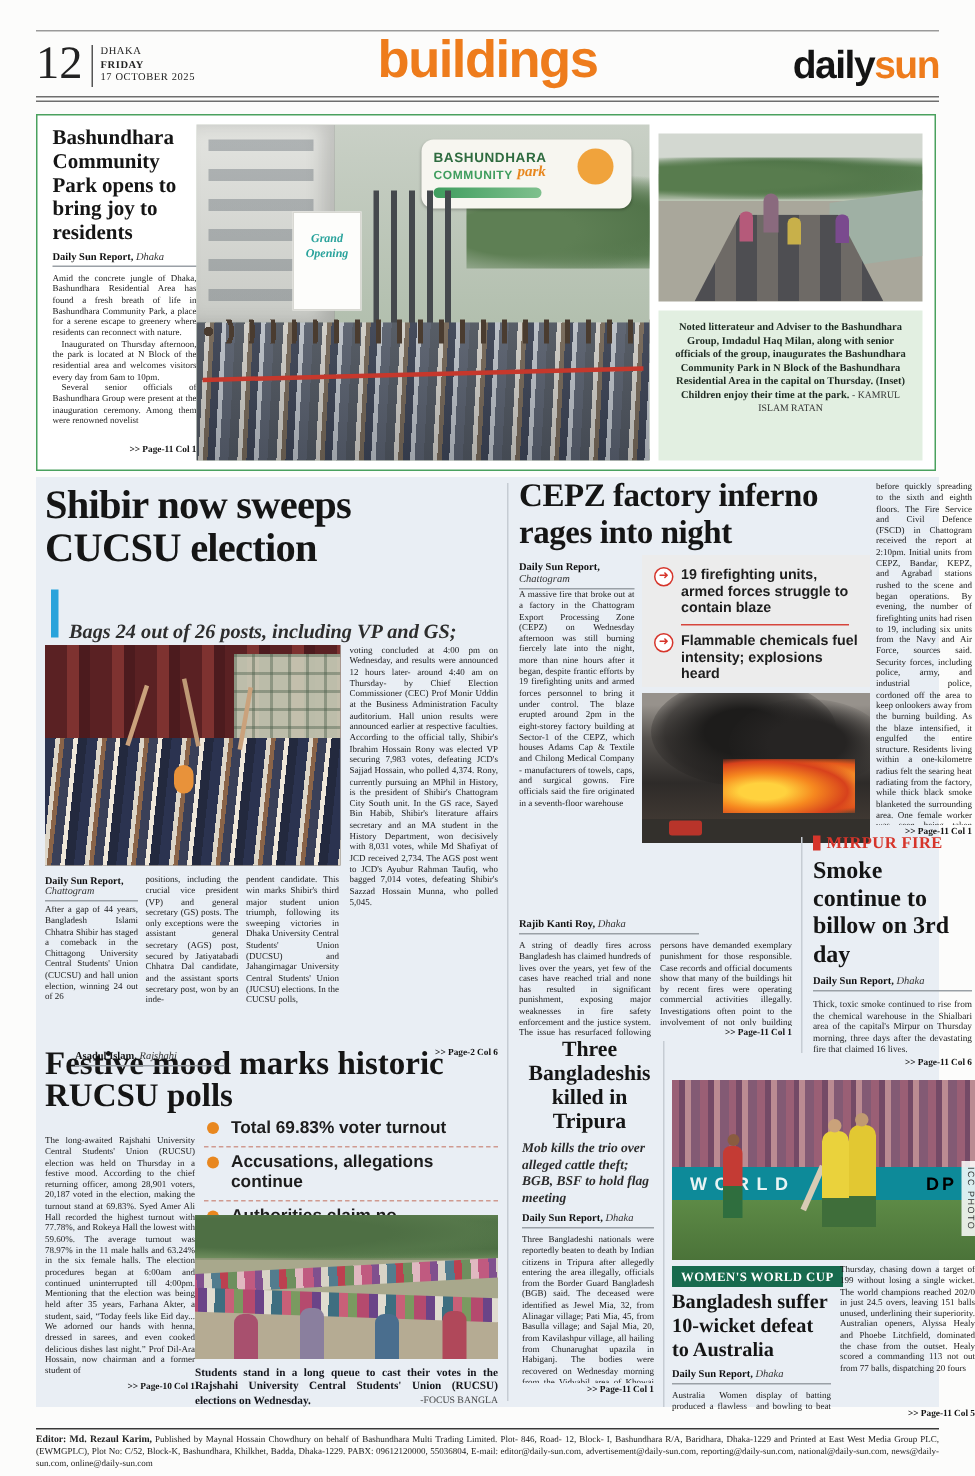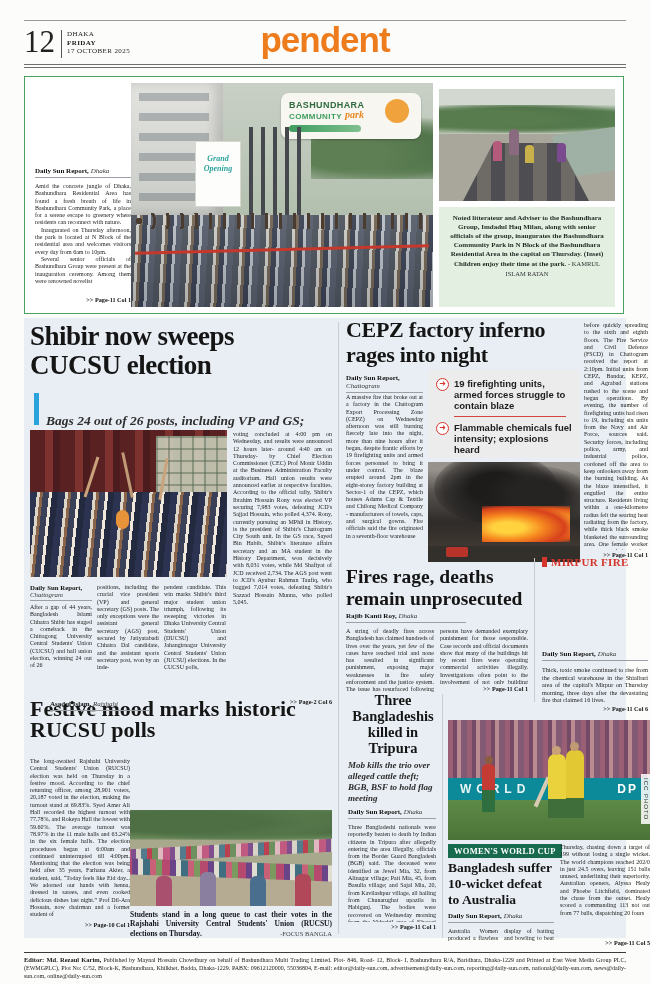--- a/index.html
+++ b/index.html
@@ -32,24 +32,28 @@
 <div class="page">
 
   <div class="a" style="left:24px;top:20px;width:602px;border-top:1px solid #9a9a9a;"></div>
   <div class="a" style="left:24px;top:26px;font:400 31px/32px 'Liberation Serif',serif;color:#222;">12</div>
   <div class="a" style="left:61px;top:30px;width:1px;height:28px;background:#555;"></div>
   <div class="a" style="left:67px;top:30px;font-size:7px;line-height:8.6px;color:#222;letter-spacing:.4px;">
     <div>DHAKA</div>
     <div style="font-weight:bold;">FRIDAY</div>
     <div>17 OCTOBER 2025</div>
   </div>
-  <div class="a" style="left:175px;top:22px;width:300px;text-align:center;font:bold 35px/36px 'Liberation Sans',sans-serif;color:#ee7c1c;letter-spacing:-1px;">pendent</div>
+  <div class="a" style="left:175px;top:22px;width:300px;text-align:center;font:bold 35px/36px 'Liberation Sans',sans-serif;color:#ee7c1c;letter-spacing:-1px;">buildings</div>
+  <div class="a" style="left:496px;top:30px;width:130px;text-align:right;font:bold 26px/27px 'Liberation Sans',sans-serif;letter-spacing:-1px;">
+    <span style="color:#141414;">daily</span><span style="color:#ee7c1c;">sun</span>
+  </div>
   <div class="a" style="left:24px;top:64px;width:602px;height:4px;border-top:1.5px solid #6e6e6e;border-bottom:1.5px solid #6e6e6e;"></div>
 
   <div class="a" style="left:24px;top:76px;width:600px;height:238px;background:#fff;border:1.5px solid #4aa15e;">
+    <div class="a hl" style="left:10px;top:8px;width:96px;font-size:14px;line-height:15.8px;">Bashundhara Community Park opens to bring joy to residents</div>
     <div class="a byline" style="left:10px;top:90px;width:96px;">
       <b>Daily Sun Report,</b> <i>Dhaka</i>
     </div>
     <div class="a j" style="left:10px;top:106px;width:96px;height:110px;">
       <p>Amid the concrete jungle of Dhaka, Bashundhara Residential Area has found a fresh breath of life in Bashundhara Community Park, a place for a serene escape to greenery where residents can reconnect with nature.</p>
       <p>Inaugurated on Thursday afternoon, the park is located at N Block of the residential area and welcomes visitors every day from 6am to 10pm.</p>
       <p>Several senior officials of Bashundhara Group were present at the inauguration ceremony. Among them were renowned novelist</p>
     </div>
     <div class="a jump" style="left:10px;top:218px;width:96px;">&gt;&gt; Page-11 Col 1</div>
 
@@ -144,83 +148,97 @@
     <div style="left:54px;top:44px;width:88px;height:36px;background:radial-gradient(ellipse at 30% 60%,#ffd23e 0 18%,#f6881f 40%,#d7411c 65%,transparent 80%),radial-gradient(ellipse at 75% 50%,#ffae2e 0 25%,#e4571c 60%,transparent 82%);"></div>
     <div style="left:0;bottom:0;width:100%;height:16px;background:#33302c;"></div>
     <div style="left:18px;bottom:5px;width:22px;height:10px;background:#b8342a;border-radius:2px;"></div>
   </div>
 
   <div class="a" style="left:584px;top:322px;width:64px;">
     <div class="j" style="height:228px;">before quickly spreading to the sixth and eighth floors. The Fire Service and Civil Defence (FSCD) in Chattogram received the report at 2:10pm. Initial units from CEPZ, Bandar, KEPZ, and Agrabad stations rushed to the scene and began operations. By evening, the number of firefighting units had risen to 19, including six units from the Navy and Air Force, sources said. Security forces, including police, army, and industrial police, cordoned off the area to keep onlookers away from the burning building. As the blaze intensified, it engulfed the entire structure. Residents living within a one-kilometre radius felt the searing heat radiating from the factory, while thick black smoke blanketed the surrounding area. One female worker was seen being taken away in an emergency vehicle after reportedly suffering from smoke inhalation.</div>
     <div class="jump">&gt;&gt; Page-11 Col 1</div>
   </div>
 
-  <div class="a hl" style="left:346px;top:566px;width:190px;font-size:19.5px;line-height:21.5px;font-weight:bold;">Fires rage, deaths remain unprosecuted</div>
   <div class="a byline" style="left:346px;top:612px;width:120px;">
     <b>Rajib Kanti Roy,</b> <i>Dhaka</i>
   </div>
   <div class="a j" style="left:346px;top:628px;width:88px;height:64px;">A string of deadly fires across Bangladesh has claimed hundreds of lives over the years, yet few of the cases have reached trial and none has resulted in significant punishment, exposing major weaknesses in fire safety enforcement and the justice system. The issue has resurfaced following last week's blaze in the capital's Mirpur area, which killed at least 16 people. Families of the victims and missing</div>
   <div class="a" style="left:440px;top:628px;width:88px;">
     <div class="j" style="height:56px;">persons have demanded exemplary punishment for those responsible. Case records and official documents show that many of the buildings hit by recent fires were operating commercial activities illegally. Investigations often point to the involvement of not only building owners but also agencies responsible for oversight and approval, including Rajdhani Unnayan Katripakkha (RAJUK), developers and other authorities.</div>
     <div class="jump">&gt;&gt; Page-11 Col 1</div>
   </div>
 
   <div class="vdiv" style="left:534px;top:558px;height:144px;"></div>
   <div class="a" style="left:542px;top:556px;display:flex;align-items:center;gap:4px;">
     <span style="display:inline-block;width:5px;height:10px;background:#d6352b;"></span>
     <span style="font:bold 11px/12px 'Liberation Serif',serif;color:#d6352b;letter-spacing:.3px;">MIRPUR FIRE</span>
   </div>
+  <div class="a hl" style="left:542px;top:572px;width:106px;font-size:16px;line-height:18.5px;">Smoke continue to billow on 3rd day</div>
   <div class="a byline" style="left:542px;top:650px;width:106px;">
     <b>Daily Sun Report,</b> <i>Dhaka</i>
   </div>
   <div class="a" style="left:542px;top:666px;width:106px;">
     <div class="j" style="height:38px;font-size:6.2px;line-height:7.5px;">Thick, toxic smoke continued to rise from the chemical warehouse in the Shialbari area of the capital's Mirpur on Thursday morning, three days after the devastating fire that claimed 16 lives.</div>
     <div class="jump">&gt;&gt; Page-11 Col 6</div>
   </div>
 
   <div class="a hl" style="left:30px;top:698px;width:302px;text-align:left;font-size:22px;line-height:21px;">Festive mood marks historic RUCSU polls</div>
   <div class="a byline" style="left:30px;top:700px;width:100px;margin-left:20px;">
     <b>Asadul Islam,</b> <i>Rajshahi</i>
   </div>
   <div class="a" style="left:30px;top:758px;width:100px;">
     <div class="j" style="height:162px;">The long-awaited Rajshahi University Central Students' Union (RUCSU) election was held on Thursday in a festive mood. According to the chief returning officer, among 28,901 voters, 20,187 voted in the election, making the turnout stand at 69.83%. Syed Amer Ali Hall recorded the highest turnout with 77.78%, and Rokeya Hall the lowest with 59.60%. The average turnout was 78.97% in the 11 male halls and 63.24% in the six female halls. The election procedures began at 6:00am and continued uninterrupted till 4:00pm. Mentioning that the election was being held after 35 years, Farhana Akter, a student, said, “Today feels like Eid day... We adorned our hands with henna, dressed in sarees, and even cooked delicious dishes last night.” Prof Dil-Ara Hossain, now chairman and a former student of</div>
     <div class="jump">&gt;&gt; Page-10 Col 1</div>
   </div>
 
+  <div class="a" style="left:136px;top:742px;width:196px;">
+    <div class="obul">
+      <span class="odot"></span>
+      <span class="oblb">Total 69.83% voter turnout</span>
+    </div>
+    <div class="obul">
+      <span class="odot"></span>
+      <span class="oblb">Accusations, allegations continue</span>
+    </div>
+    <div class="obul">
+      <span class="odot"></span>
+      <span class="oblb">Authorities claim no irregularities</span>
+    </div>
+  </div>
 
   <div class="ph" style="left:130px;top:810px;width:202px;height:96px;background:linear-gradient(180deg,#7c9a68 0 30%,#a8a88c 30% 60%,#b5ab93 60%);">
     <div style="left:0;top:0;width:100%;height:30px;background:radial-gradient(ellipse at 20% 40%,#4e6f44 40%,transparent 80%),radial-gradient(ellipse at 55% 35%,#5a7c4e 45%,transparent 85%),radial-gradient(ellipse at 85% 45%,#46683e 40%,transparent 80%);"></div>
     <div style="left:-6px;top:34px;width:215px;height:13px;border-radius:7px;transform:rotate(-3deg);background:repeating-linear-gradient(90deg,#c05a80 0 7px,#80508e 7px 12px,#d8d3c6 12px 17px,#527c8e 17px 23px,#bc4050 23px 28px,#6e8f5e 28px 34px,#e0b8c0 34px 39px);"></div>
     <div style="left:-6px;top:52px;width:215px;height:16px;border-radius:8px;transform:rotate(2deg);background:repeating-linear-gradient(90deg,#b54a6e 0 8px,#6a4488 8px 14px,#e0dcd0 14px 19px,#3e6e80 19px 26px,#c86078 26px 32px,#7a9a60 32px 38px);"></div>
     <div style="left:26px;bottom:0;width:16px;height:30px;border-radius:6px 6px 0 0;background:#a8506e;"></div>
     <div style="left:70px;bottom:0;width:16px;height:34px;border-radius:6px 6px 0 0;background:#8a7f9e;"></div>
     <div style="left:120px;bottom:0;width:16px;height:30px;border-radius:6px 6px 0 0;background:#4a6e8e;"></div>
     <div style="left:165px;bottom:0;width:16px;height:32px;border-radius:6px 6px 0 0;background:#b0485a;"></div>
   </div>
   <div class="a" style="left:130px;top:910px;width:202px;font-weight:bold;font-size:7.5px;line-height:9.3px;text-align:justify;color:#15161c;">
-    <span>Students stand in a long queue to cast their votes in the Rajshahi University Central Students' Union (RUCSU) elections on Thursday.</span>
+    <span>Students stand in a long queue to cast their votes in the Rajshahi University Central Students' Union (RUCSU) elections on Wednesday.</span>
     <span style="float:right;font-weight:normal;font-size:6.5px;color:#444;">-FOCUS BANGLA</span>
   </div>
 
   <div class="vdiv" style="left:442px;top:694px;height:244px;"></div>
   <div class="a hl" style="left:348px;top:692px;width:90px;font-size:14.5px;line-height:16px;text-align:center;">Three Bangladeshis killed in Tripura</div>
   <div class="a" style="left:348px;top:760px;width:88px;font:italic bold 9px/11px 'Liberation Serif',serif;color:#2c2c2c;">Mob kills the trio over alleged cattle theft; BGB, BSF to hold flag meeting</div>
   <div class="a byline" style="left:348px;top:808px;width:88px;">
     <b>Daily Sun Report,</b> <i>Dhaka</i>
   </div>
   <div class="a" style="left:348px;top:824px;width:88px;">
     <div class="j" style="height:98px;">Three Bangladeshi nationals were reportedly beaten to death by Indian citizens in Tripura after allegedly entering the area illegally, officials from the Border Guard Bangladesh (BGB) said. The deceased were identified as Jewel Mia, 32, from Alinagar village; Pati Mia, 45, from Basulla village; and Sajal Mia, 20, from Kavilashpur village, all hailing from Chunarughat upazila in Habiganj. The bodies were recovered on Wednesday morning from the Vidyabil area of Khowai district in</div>
     <div class="jump">&gt;&gt; Page-11 Col 1</div>
   </div>
 
   <div class="ph" style="left:448px;top:720px;width:202px;height:120px;background:#8e5a6e;">
     <div style="left:0;top:0;width:100%;height:58px;background:repeating-linear-gradient(90deg,#9a5f75 0 5px,#744a66 5px 9px,#bb8b92 9px 13px,#835a74 13px 19px),linear-gradient(180deg,rgba(240,150,170,.3),rgba(80,40,60,.25));"></div>
     <div style="left:0;top:58px;width:100%;height:22px;background:#0d8a99;">
       <span style="left:12px;top:4px;font:bold 12px/14px 'Liberation Sans',sans-serif;color:#e8f4f4;letter-spacing:5px;">WORLD</span>
-      <span style="right:12px;top:4px;font:bold 12px/14px 'Liberation Sans',sans-serif;color:#ffffff;letter-spacing:2px;">DP</span>
+      <span style="right:12px;top:4px;font:bold 12px/14px 'Liberation Sans',sans-serif;color:#000000;letter-spacing:2px;">DP</span>
     </div>
     <div style="left:0;top:80px;width:100%;height:40px;background:linear-gradient(180deg,#5d8a46,#4b7339);"></div>
     <div style="left:34px;top:44px;width:13px;height:48px;border-radius:5px 5px 0 0;background:linear-gradient(180deg,#c43b34 55%,#2f6e3e 55%);"></div>
     <div style="left:37px;top:36px;width:8px;height:8px;border-radius:50%;background:#8a5c40;"></div>
     <div style="left:92px;top:56px;width:4px;height:32px;background:#d8cbb4;transform:rotate(24deg);"></div>
     <div style="left:100px;top:34px;width:18px;height:64px;border-radius:7px 7px 0 0;background:linear-gradient(180deg,#ead23c 70%,#3f6e3a 70%);"></div>
     <div style="left:118px;top:30px;width:18px;height:68px;border-radius:7px 7px 0 0;background:linear-gradient(180deg,#e2c832 70%,#3f6e3a 70%);"></div>
     <div style="left:104px;top:26px;width:9px;height:9px;border-radius:50%;background:#caa27a;"></div>
     <div style="left:122px;top:22px;width:9px;height:9px;border-radius:50%;background:#c09a72;"></div>
     <div style="right:0;top:54px;writing-mode:vertical-rl;font:6px/7px 'Liberation Sans',sans-serif;color:#333;background:rgba(255,255,255,.85);padding:4px 1px;letter-spacing:1px;">ICC PHOTO</div>

